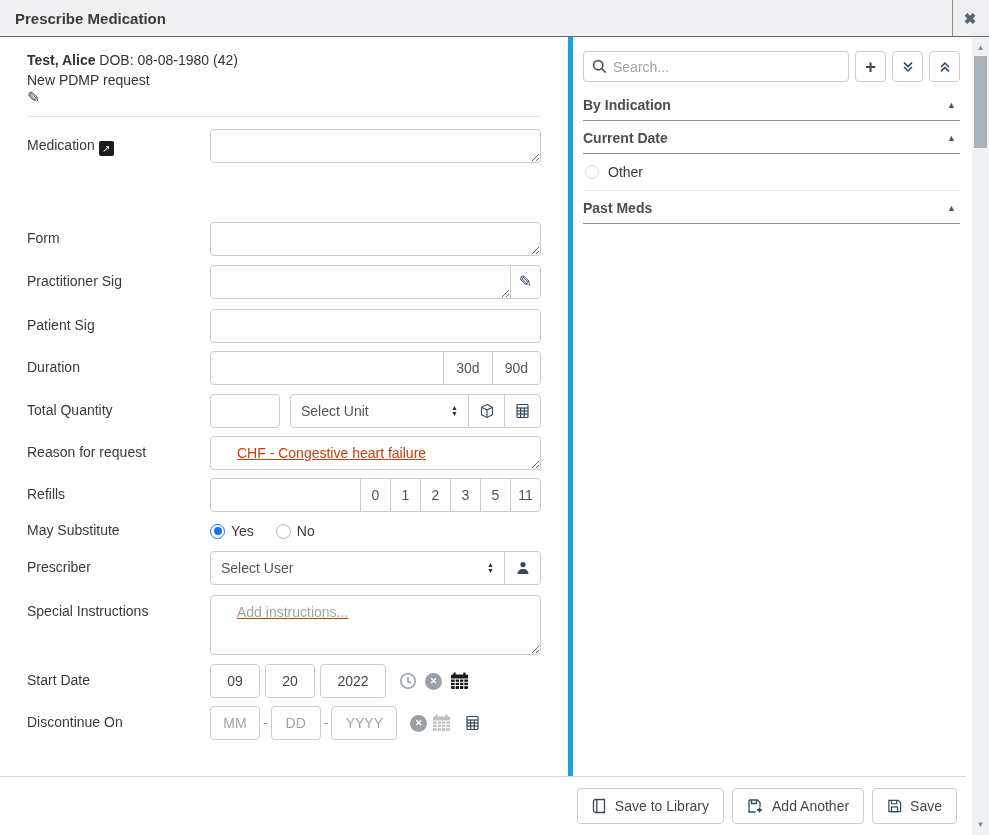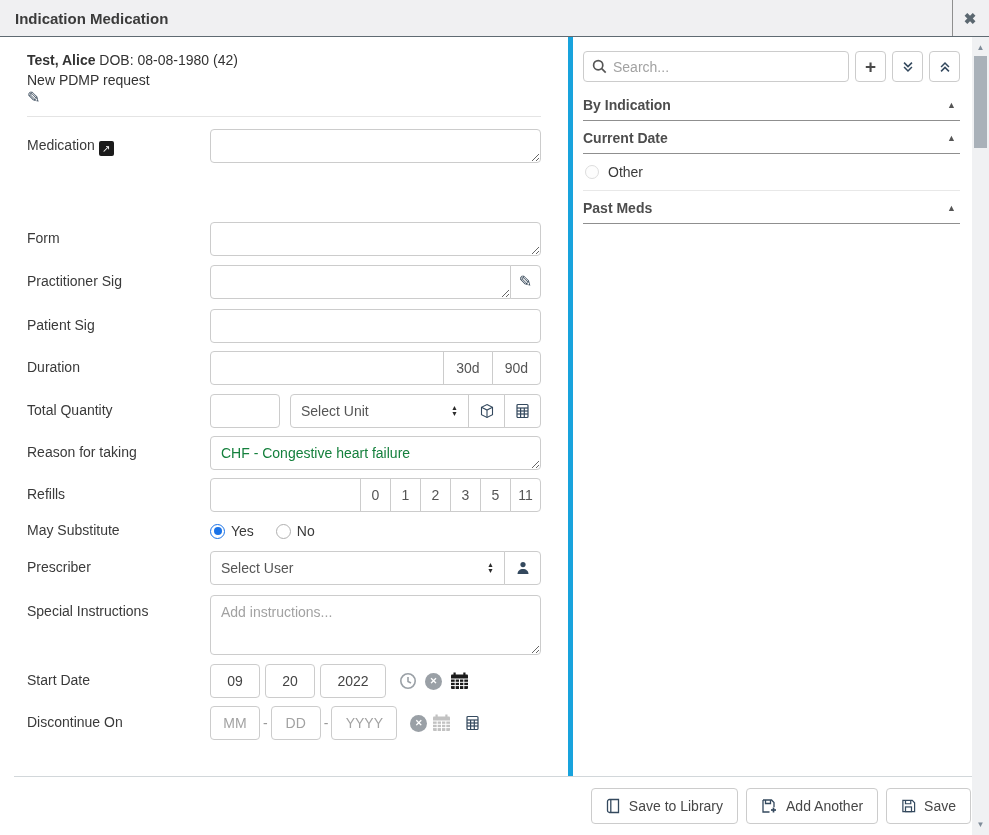--- a/index.html
+++ b/index.html
@@ -34,21 +34,21 @@
   .frow { display: flex; margin-top: 8px; }
   .frow-label { width: 183px; color: #3a3a3a; padding-top: 8px; line-height: 17px; }
   .frow-ctrl { width: 331px; }
   .popout-ic {
     display: inline-flex; align-items: center; justify-content: center;
     width: 15px; height: 15px; background: #1b1b1b; border-radius: 2px;
     color: #fff; font-size: 10px; margin-left: 4px; vertical-align: -2px; cursor: pointer;
   }
   .ta, .inp {
     border: 1px solid #ccc; border-radius: 4px; font: 14px "Liberation Sans", sans-serif;
-    color: #15803d; padding: 6px 10px; background: #fff; width: 100%;
+    color: #c2410c; padding: 6px 26px; background: #fff; width: 100%; text-decoration: underline;
   }
   .ta { height: 34px; line-height: 20px; overflow: hidden; display: block; }
   .ta.tall { height: 60px; }
   .inp { height: 34px; }
   ::placeholder { color: #a2a2a2; opacity: 1; }
   .grp { display: flex; width: 100%; }
   .grp .inp, .grp .ta { flex: 1; border-radius: 4px 0 0 4px; }
   .grp-btn {
     border: 1px solid #ccc; margin-left: -1px; background: #fff; color: #555;
     font-size: 14px; display: flex; align-items: center; justify-content: center;
@@ -106,41 +106,41 @@
     padding: 9px 4px 7px 0; border-bottom: 1px solid #8f8f8f; cursor: pointer;
   }
   .sec-arrow { font-size: 9px; color: #555; }
   .sub-item {
     display: flex; align-items: center; gap: 9px; padding: 10px 0 10px 2px;
     border-bottom: 1px solid #e8e8e8; color: #3a3a3a; cursor: pointer;
   }
   .faint-radio { width: 14px; height: 14px; border-radius: 50%; border: 1px solid #ddd; background: #fdfdfd; flex: none; }
   
   .footer {
-    position: absolute; top: 776px; left: 14px; width: 966px; height: 59px;
+    position: absolute; top: 776px; left: 0; width: 966px; height: 59px;
     border-top: 1px solid #d2d7da; background: #fff;
     display: flex; align-items: center; justify-content: flex-end; gap: 8px; padding-right: 9px;
   }
   .f-btn {
     height: 36px; border: 1px solid #ccc; border-radius: 4px; background: #fff;
     color: #474747; font-size: 14px; display: flex; align-items: center; gap: 8px;
     padding: 0 14px; cursor: pointer; font-family: "Liberation Sans", sans-serif;
   }
   
   .scrollbar { position: absolute; right: 0; top: 37px; width: 17px; height: 798px; background: #f0f1f3; }
   .sb-arrow { position: absolute; left: 0; width: 17px; text-align: center; font-size: 8px; color: #7f8c99; cursor: pointer; }
   .sb-up { top: 6px; } .sb-down { bottom: 6px; }
   .sb-thumb { position: absolute; top: 19px; left: 2px; width: 13px; height: 92px; background: #a9b1b9; cursor: pointer; }
   svg { display: block; }
 </style>
 </head>
 <body>
 
 <div class="hdr">
-  <span class="hdr-title">Indication Medication</span>
+  <span class="hdr-title">Prescribe Medication</span>
   <span class="hdr-sep"></span>
   <button class="close-btn">✖</button>
 </div>
 
 <div class="left-panel">
 
   <div class="patient-row">
     <div>
       <div class="patient-line">
         <b>Test, Alice</b><span> DOB: 08-08-1980 (42)</span>
@@ -223,21 +223,21 @@
               <line x1="2" y1="11" x2="13" y2="11"></line>
               <line x1="5.6" y1="5" x2="5.6" y2="14.5"></line>
               <line x1="9.3" y1="5" x2="9.3" y2="14.5"></line>
             </svg>
         </button>
       </div>
     </div>
   </div>
 
   <div class="frow">
-    <div class="frow-label">Reason for taking</div>
+    <div class="frow-label">Reason for request</div>
     <div class="frow-ctrl">
       <textarea class="ta" style="">CHF - Congestive heart failure</textarea>
     </div>
   </div>
 
   <div class="frow">
     <div class="frow-label">Refills</div>
     <div class="frow-ctrl">
       <div class="grp">
         <input class="inp" style="">

